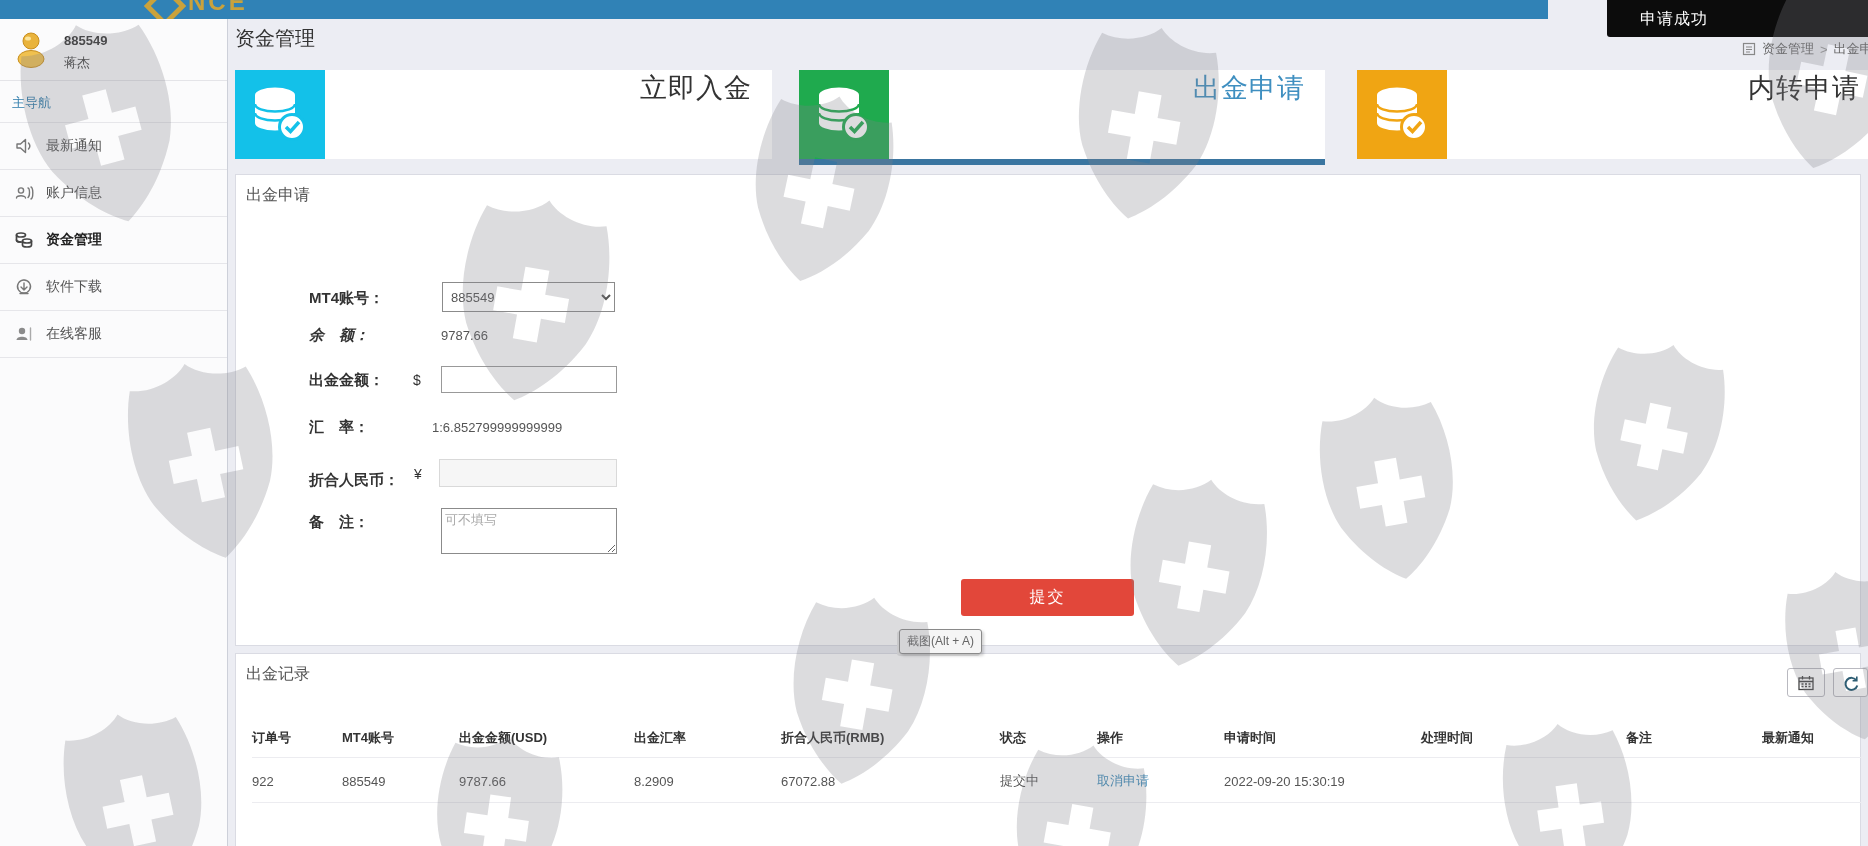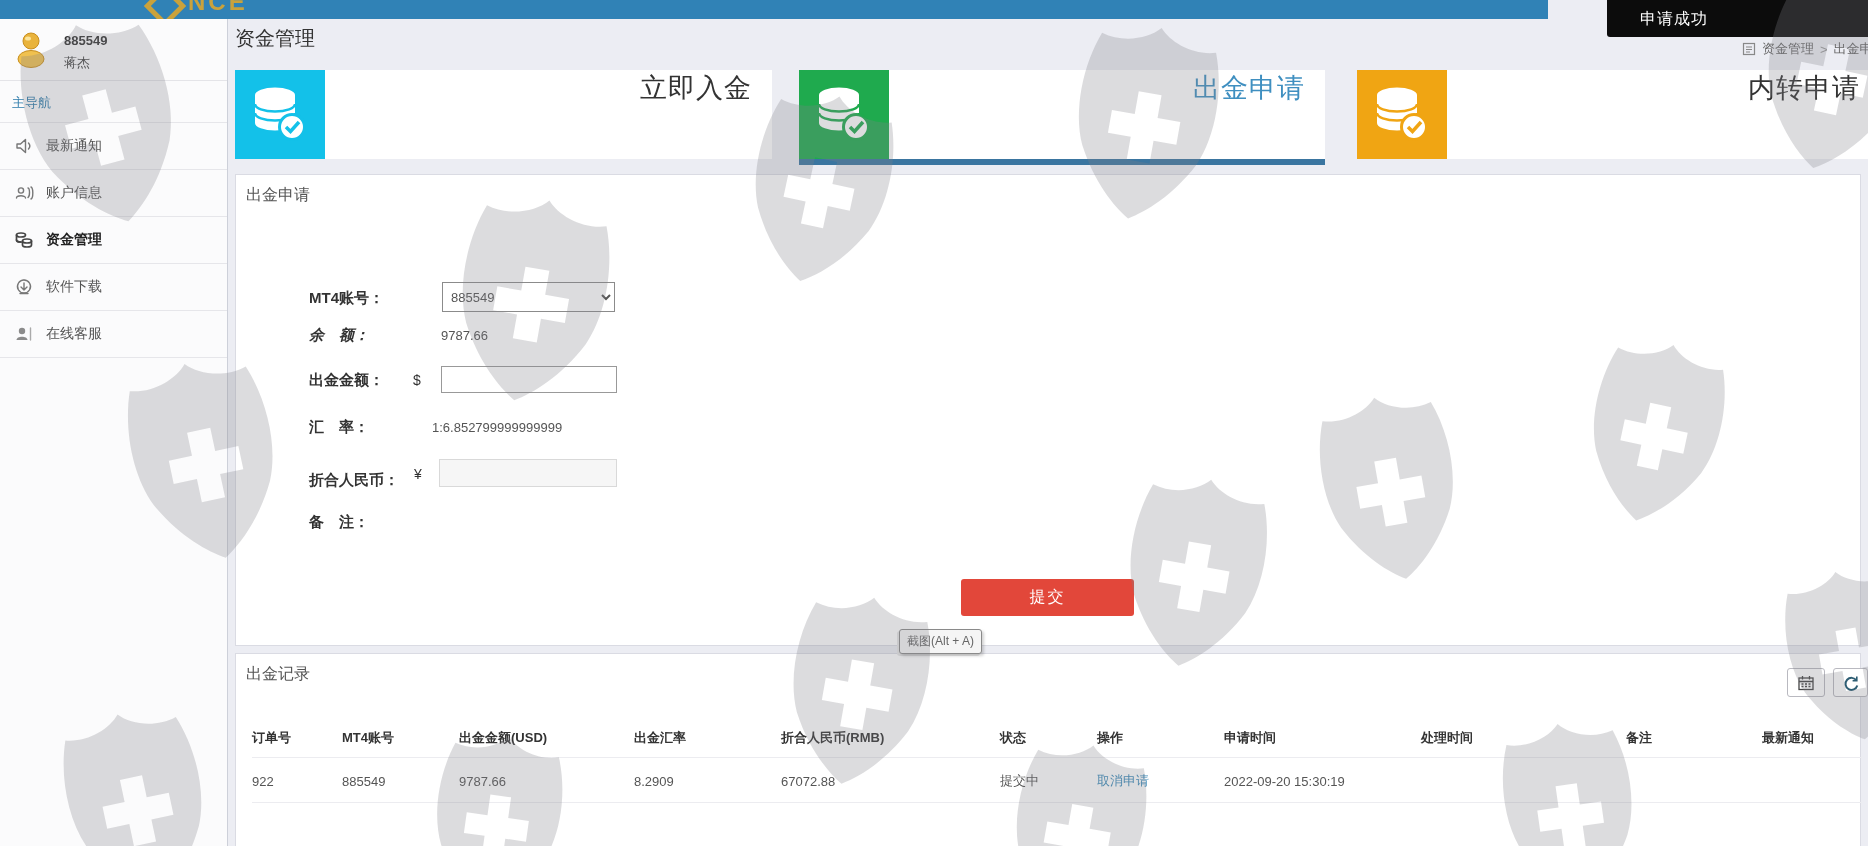--- a/index.html
+++ b/index.html
@@ -220,20 +220,21 @@
   <input class="ftext" type="text" value="" style="">
 
   <div class="flabel" style="top:243px;">汇　率：</div>
   <div class="fvalue" style="left:196px;top:245px;">1:6.852799999999999</div>
 
   <div class="flabel" style="top:283px;margin-top:13px;">折合人民币：</div>
   <div class="fprefix" style="left:178px;top:291px;">¥</div>
   <input class="ftext-dis" type="text" disabled="" value="" style="">
 
   <div class="flabel" style="top:338px;">备　注：</div>
+  <textarea class="farea" placeholder="可不填写" style=""></textarea>
 
   <button class="submit" style="background-color: rgb(226, 71, 58);">提交</button>
 </div>
 
 <div class="snip-tip">截图(Alt + A)</div>
 
 <div class="panel" style="left:235px;top:653px;width:1624px;height:200px;">
   <div class="panel-title">出金记录</div>
 
   <div class="tbtn" style="left:1551px;width:36px;">

